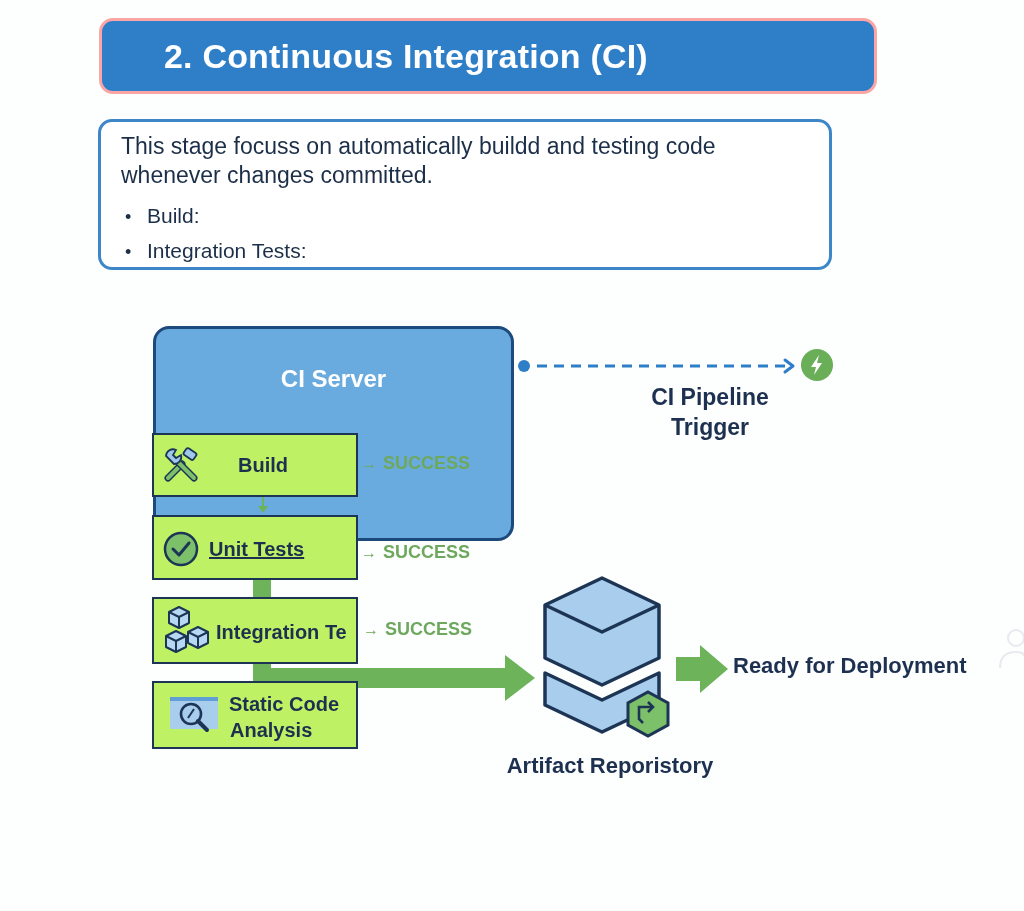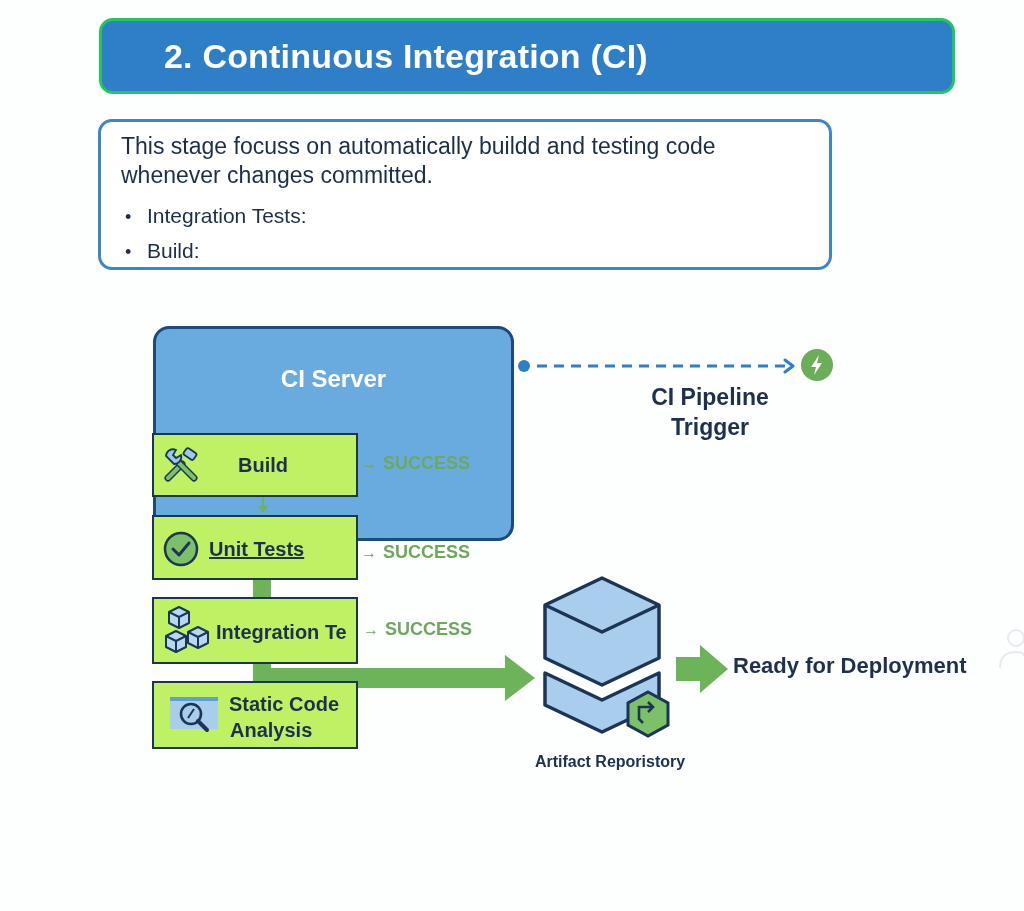--- a/index.html
+++ b/index.html
@@ -6,22 +6,22 @@
   body {
     width: 1024px; height: 911px; position: relative; overflow: hidden;
     background: #fdfefe;
     font-family: "Liberation Sans", sans-serif;
     color: #1b2f4e;
   }
   .abs { position: absolute; }
 
   
   .title-banner {
-    left: 99px; top: 18px; width: 856px; height: 76px;
-    background: #2f7fc8; border: 3px solid #22c55e; border-radius: 14px;
+    left: 99px; top: 18px; width: 778px; height: 76px;
+    background: #2f7fc8; border: 3px solid #fca5a5; border-radius: 14px;
     box-sizing: border-box;
   }
   .title-text {
     position: absolute; left: 62px; top: 16px;
     font-size: 34px; font-weight: bold; color: #ffffff; letter-spacing: 0.2px;
     font-family: "Liberation Sans", sans-serif;
   }
 
   
   .desc-panel {
@@ -68,41 +68,41 @@
   .success .arrow { font-size: 16px; margin-right: 6px; }
 
   
   .trigger-label {
     left: 610px; top: 382px; width: 200px; text-align: center;
     font-size: 23px; font-weight: bold; color: #1d3050; line-height: 30px;
   }
 
   .artifact-label {
     left: 500px; top: 753px; width: 220px; text-align: center;
-    font-size: 16px; font-weight: bold; color: #1d3050;
+    font-size: 22px; font-weight: bold; color: #1d3050;
   }
   .ready-label {
     left: 733px; top: 653px; font-size: 22px; font-weight: bold; color: #1d3050; white-space: nowrap;
   }
 </style>
 </head>
 <body>
 
 <div class="abs title-banner">
   <span class="title-text">2. Continuous Integration (CI)</span>
 </div>
 
 <div class="abs desc-panel">
   <div class="desc-text">This stage focuss on automatically buildd and testing code whenever changes committed.</div>
   <ul class="desc-list">
     <li>
-      <span class="bullet">•</span><span>Integration Tests:</span>
+      <span class="bullet">•</span><span>Build:</span>
     </li>
     <li>
-      <span class="bullet">•</span><span>Build:</span>
+      <span class="bullet">•</span><span>Integration Tests:</span>
     </li>
   </ul>
 </div>
 
 <div class="abs green-bar" style="left:253px; top:578px; width:18px; height:105px;"></div>
 <div class="abs green-bar" style="left:253px; top:668px; width:260px; height:20px;"></div>
 <svg class="abs" style="left:505px; top:655px;" width="30" height="46" viewBox="0 0 30 46">
   <polygon points="0,0 30,23 0,46" fill="#6db35a"></polygon>
 </svg>
 

